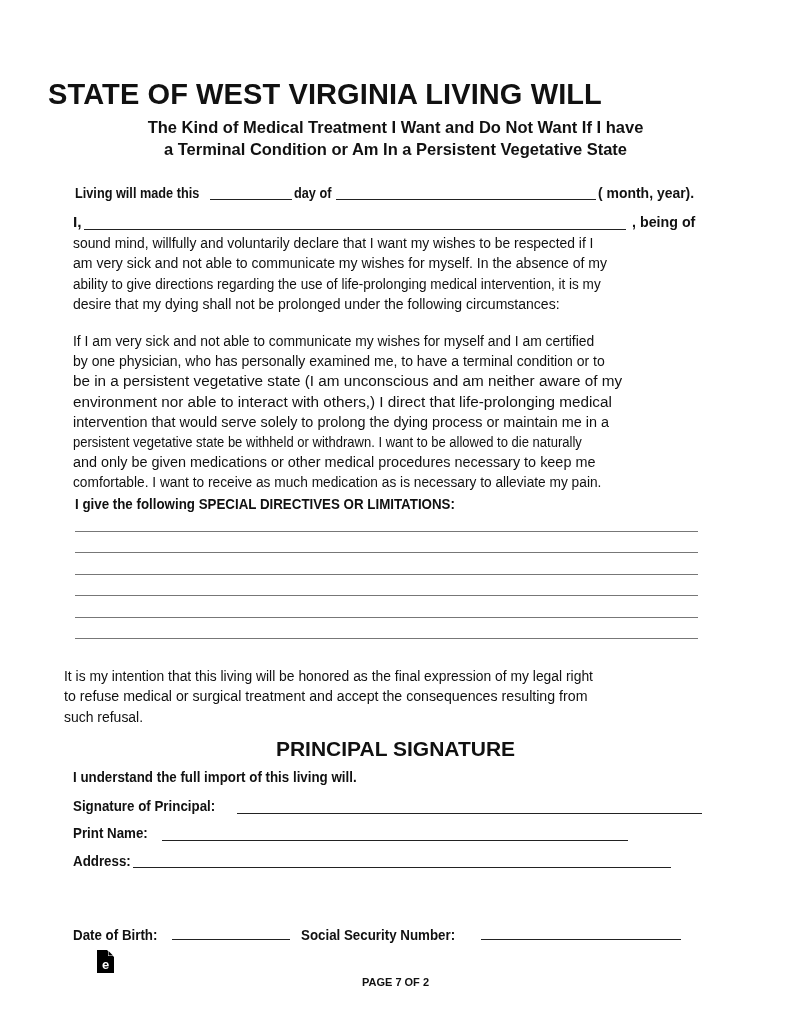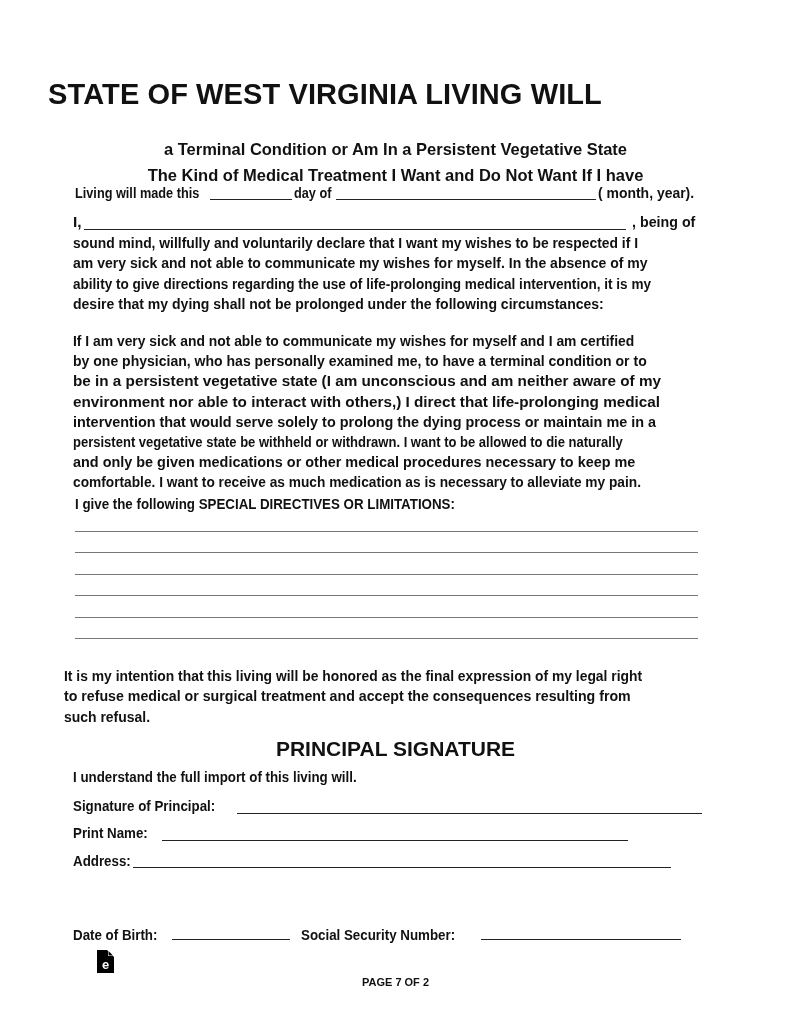--- a/index.html
+++ b/index.html
@@ -1,25 +1,25 @@
 <!DOCTYPE html>
 <html><head>
   <meta charset="utf-8">
   <style>
     html, body { margin: 0; padding: 0; background: #ffffff; }
     body { width: 791px; height: 1024px; position: relative; overflow: hidden; color: #111; font-family: "Liberation Sans", sans-serif; }
     .abs { position: absolute; white-space: nowrap; }
     .title { left: 0; width: 650px; top: 78px; text-align: center; font-size: 29px; font-weight: bold; letter-spacing: 0.1px; }
     .subtitle { left: 0; width: 791px; text-align: center; font-size: 16.5px; font-weight: bold; }
-    .sub1 { top: 118px; margin-top: 48px; }
+    .sub1 { top: 118px; }
     .sub2 { top: 140px; }
     .narrow { font-family: "Liberation Sans", sans-serif; font-weight: bold; font-size: 15.5px; transform-origin: left top; }
     .line { position: absolute; height: 0; border-bottom: 1.3px solid #222; }
     .grayline { position: absolute; height: 0; border-bottom: 1.5px solid #777; }
-    .para { position: absolute; left: 73px; width: 650px; font-weight: bold; font-size: 15.5px; line-height: 20.3px; white-space: nowrap; }
+    .para { position: absolute; left: 73px; width: 650px; font-weight: normal; font-size: 15.5px; line-height: 20.3px; white-space: nowrap; }
     .para .ln { display: block; transform-origin: left top; }
     .center { left: 0; width: 791px; text-align: center; }
     .logo { position: absolute; left: 97px; top: 950px; width: 17px; height: 23px; }
     .pageno { top: 976px; font-size: 11px; font-weight: bold; }
   </style>
 </head>
 <body>
 
 <div>
 

